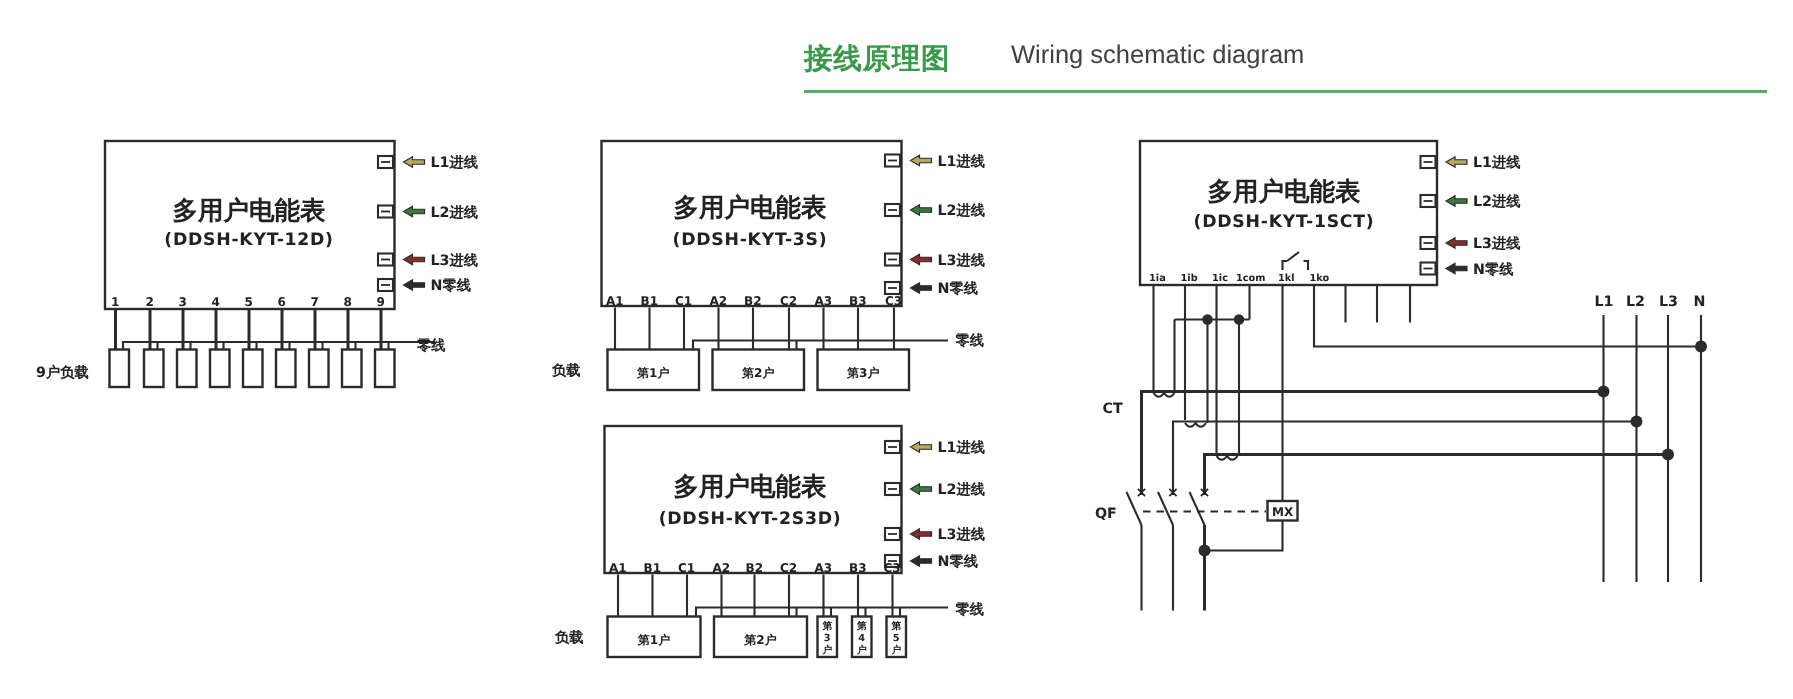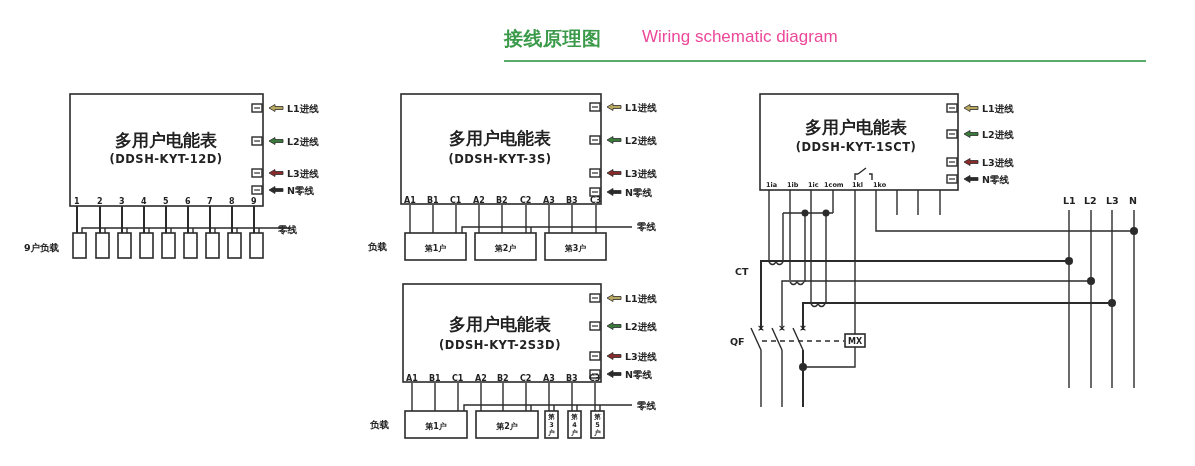--- a/index.html
+++ b/index.html
@@ -1,19 +1,19 @@
 <!DOCTYPE html>
 <html><head>
 <meta charset="utf-8">
 <style>
   html, body { margin: 0; padding: 0; background: #ffffff; }
   body { width: 1195px; height: 466px; position: relative; overflow: hidden; font-family: "DejaVu Sans", sans-serif; }
-  .header { position: absolute; left: 504px; top: 22px; width: 642px; height: 40px; }
+  .header { position: absolute; left: 536px; top: 22px; width: 642px; height: 40px; }
   .header .zh { position: absolute; left: 0; top: 4px; font-size: 19px; font-weight: bold; color: #3a9a4a; letter-spacing: 0.5px; }
-  .header .en { position: absolute; left: 138px; top: 5px; font-size: 17px; color: #ec4899; font-family: "Liberation Sans", sans-serif; }
+  .header .en { position: absolute; left: 138px; top: 5px; font-size: 17px; color: #404040; font-family: "Liberation Sans", sans-serif; }
   .header .rule { position: absolute; left: 0; top: 38px; width: 642px; height: 2px; background: #5aaa6a; }
   svg#diagram { position: absolute; left: 0; top: 0; }
   svg text { font-family: "DejaVu Sans", sans-serif; fill: #222; }
   .title-zh { font-size: 17px; font-weight: bold; }
   .model { font-size: 11.5px; font-weight: bold; letter-spacing: 0.5px; }
   .lbl { font-size: 9.5px; font-weight: bold; }
   .small { font-size: 8px; font-weight: bold; }
   .tiny { font-size: 6.5px; font-weight: bold; }
   .w { stroke: #2b2b2b; stroke-width: 1.4; fill: none; }
   .wb { stroke: #2b2b2b; stroke-width: 2; fill: none; }

